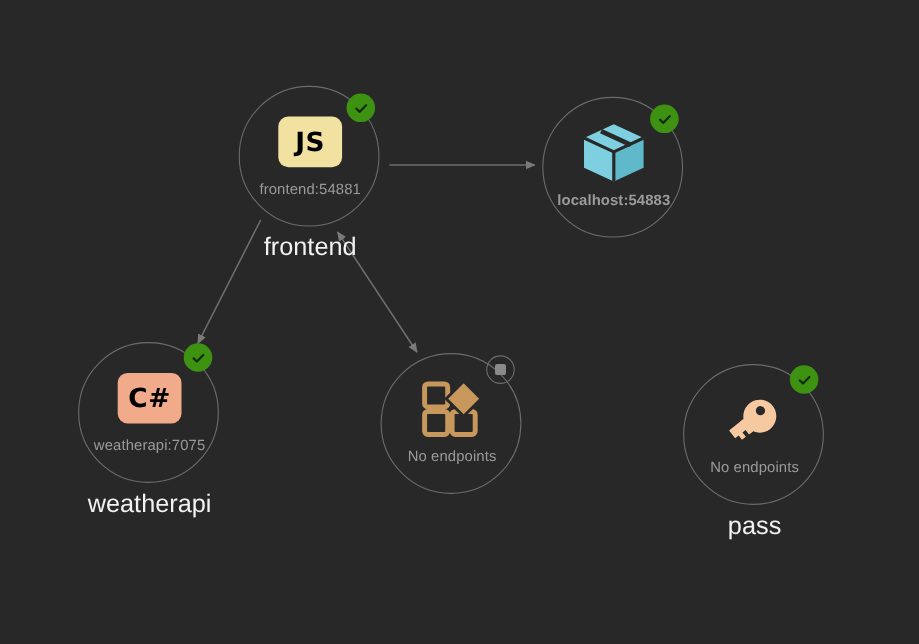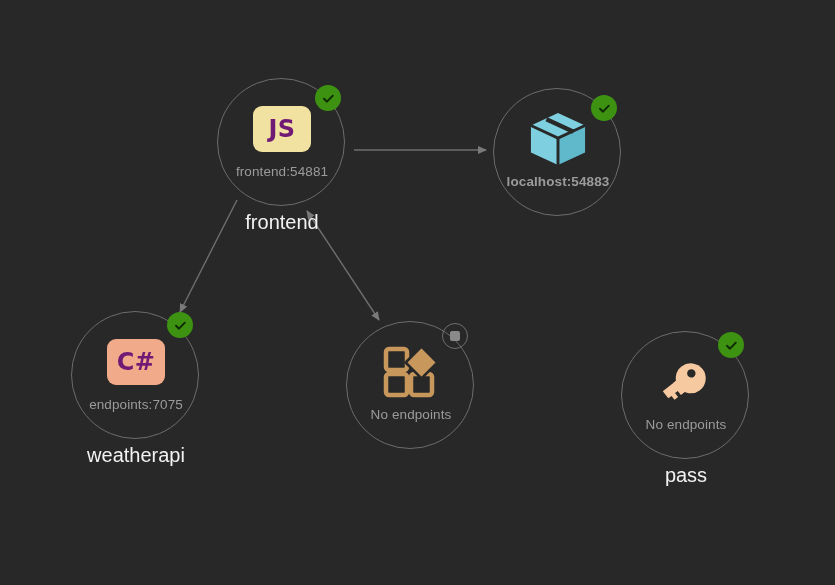--- a/index.html
+++ b/index.html
@@ -64,21 +64,21 @@
     color: #9b9b9b;
     letter-spacing: 0.1px;
     white-space: nowrap;
   }
   .node-label {
     position: absolute;
     left: -60px;
     width: 250px;
     top: 133px;
     text-align: center;
-    font-size: 20px;
+    font-size: 23px;
     color: #f2f2f2;
     white-space: nowrap;
   }
   .badge {
     position: absolute;
     width: 26px;
     height: 26px;
     border-radius: 50%;
     top: 7px;
     left: 98px;
@@ -104,21 +104,21 @@
   .lang-tile {
     width: 58px;
     height: 46px;
     border-radius: 9px;
     display: flex;
     align-items: center;
     justify-content: center;
     font-weight: bold;
     font-size: 24px;
     letter-spacing: 0.5px;
-    color: #701a75;
+    color: #000000;
     font-family: "DejaVu Sans", sans-serif;
   }
 </style>
 </head>
 <body>
 
 <div id="canvas">
 
   <svg id="edges" viewBox="0 0 835 585">
     <defs>
@@ -177,21 +177,21 @@
     </div>
   </div>
 
   <div class="node" style="left:71px; top:311px;">
     <div class="node-circle"></div>
     <div class="node-icon">
       <div class="lang-tile" style="background:#f2ab8a;">
         <span>C#</span>
       </div>
     </div>
-    <div class="endpoint">endpoints:7075</div>
+    <div class="endpoint">weatherapi:7075</div>
     <div class="badge running" style="left:96px; top:1px;">
       <svg width="15" height="15" viewBox="0 0 16 16">
         <path d="M3.2 8.3 L6.4 11.4 L12.6 5" fill="none" stroke="#0f2b05" stroke-width="2.1" stroke-linecap="round" stroke-linejoin="round"></path>
       </svg>
     </div>
     <div class="node-label">weatherapi</div>
   </div>
 
   <div class="node" style="left:346px; top:321px;">
     <div class="node-circle"></div>

